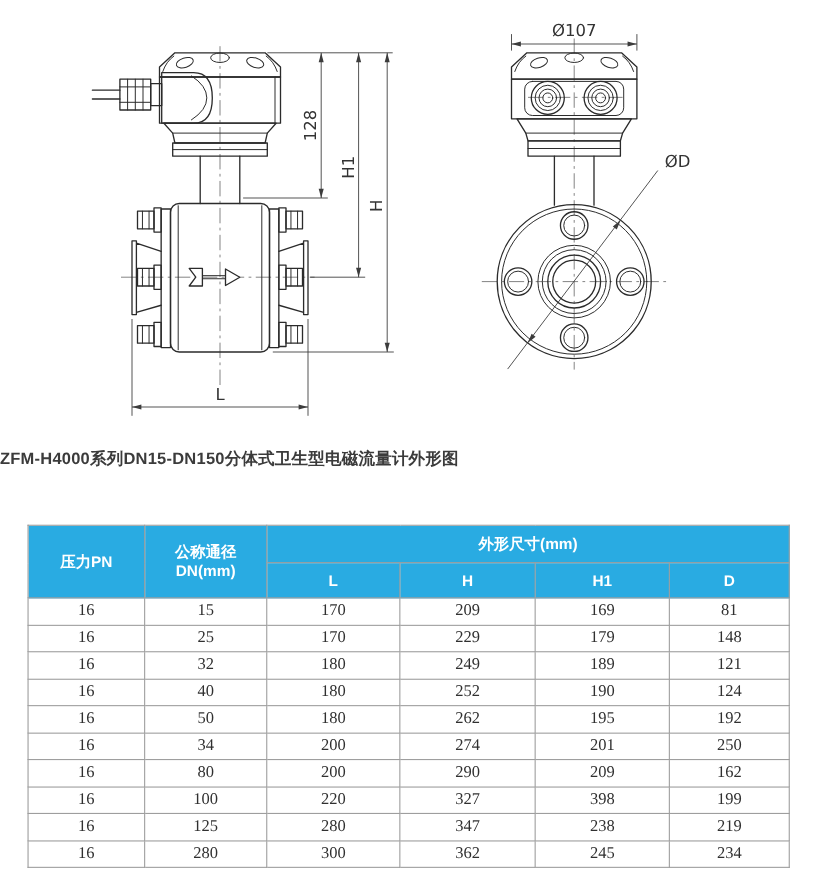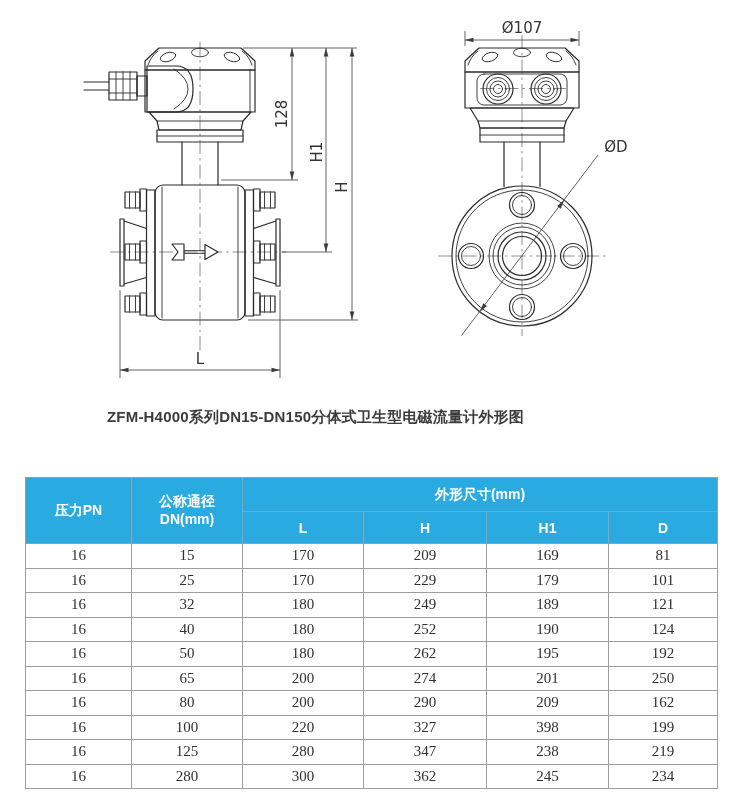--- a/index.html
+++ b/index.html
@@ -1,19 +1,19 @@
 <!DOCTYPE html>
 <html style="--hdr-bg: #29abe2; --hdr-text: #ffffff; --border: #9e9e9e; --cell-text: #303030;"><head>
 <meta charset="utf-8">
 <style>
   html,body{margin:0;padding:0;background:#fff;}
   .sheet{position:relative;width:741px;height:810px;background:#fff;overflow:hidden;
          font-family:"Liberation Sans",sans-serif;}
   .drawing-svg{position:absolute;top:0;left:0;}
-  .caption{position:absolute;top:408px;left:0;width:631px;text-align:center;
+  .caption{position:absolute;top:408px;left:0;width:631px;
            font-size:15px;font-weight:600;color:#3b3b3b;letter-spacing:.2px;}
   table.dims{position:absolute;top:477px;left:25px;width:692px;border-collapse:collapse;
              table-layout:fixed;}
   table.dims th{background:var(--hdr-bg,#29abe2);color:var(--hdr-text,#fff);
                 font-size:14px;font-weight:600;border:1px solid var(--border,#9e9e9e);
                 padding:0;text-align:center;}
   table.dims td{border:1px solid var(--border,#9e9e9e);text-align:center;height:23.5px;
                 padding:0;font-family:"Liberation Serif","DejaVu Serif",serif;
                 font-size:15px;color:var(--cell-text,#303030);margin-top:44px;}
   tr.hrow1 th{height:33px;}
@@ -265,21 +265,21 @@
           <td>209</td>
           <td>169</td>
           <td>81</td>
       </tr>
       <tr>
         <td>16</td>
           <td>25</td>
           <td>170</td>
           <td>229</td>
           <td>179</td>
-          <td>101</td>
+          <td>148</td>
       </tr>
       <tr>
         <td>16</td>
           <td>32</td>
           <td>180</td>
           <td>249</td>
           <td>189</td>
           <td>121</td>
       </tr>
       <tr>
@@ -293,21 +293,21 @@
       <tr>
         <td>16</td>
           <td>50</td>
           <td>180</td>
           <td>262</td>
           <td>195</td>
           <td>192</td>
       </tr>
       <tr>
         <td>16</td>
-          <td>65</td>
+          <td>34</td>
           <td>200</td>
           <td>274</td>
           <td>201</td>
           <td>250</td>
       </tr>
       <tr>
         <td>16</td>
           <td>80</td>
           <td>200</td>
           <td>290</td>

